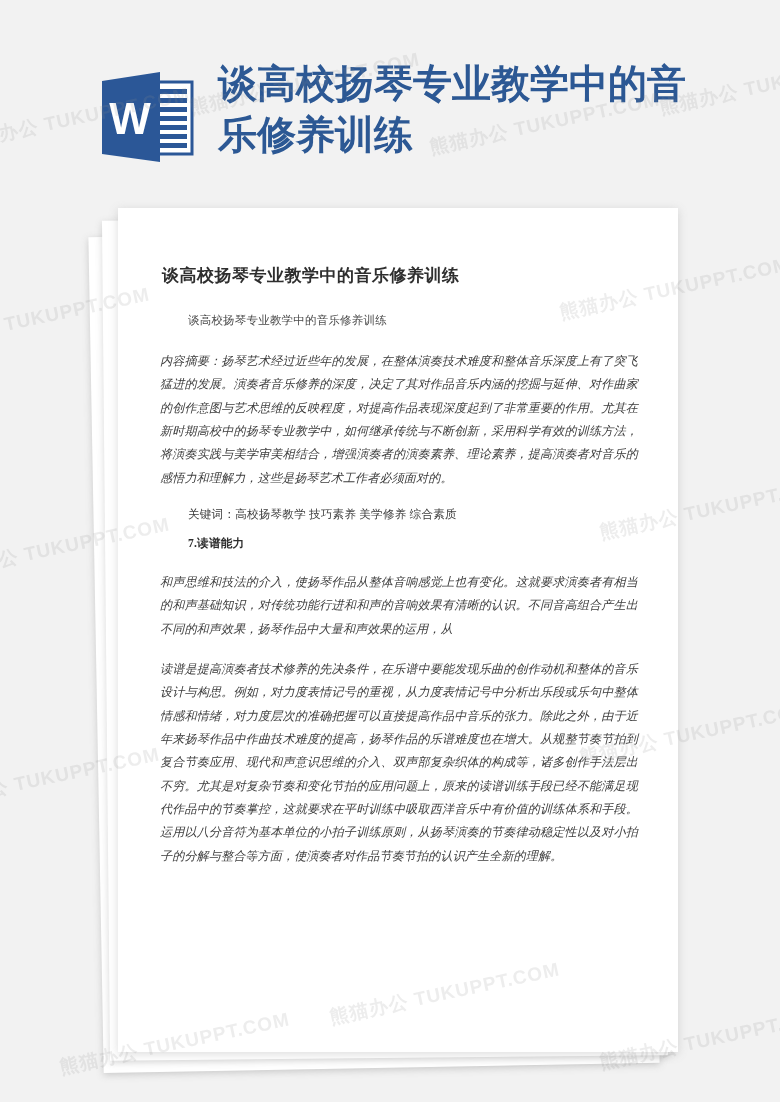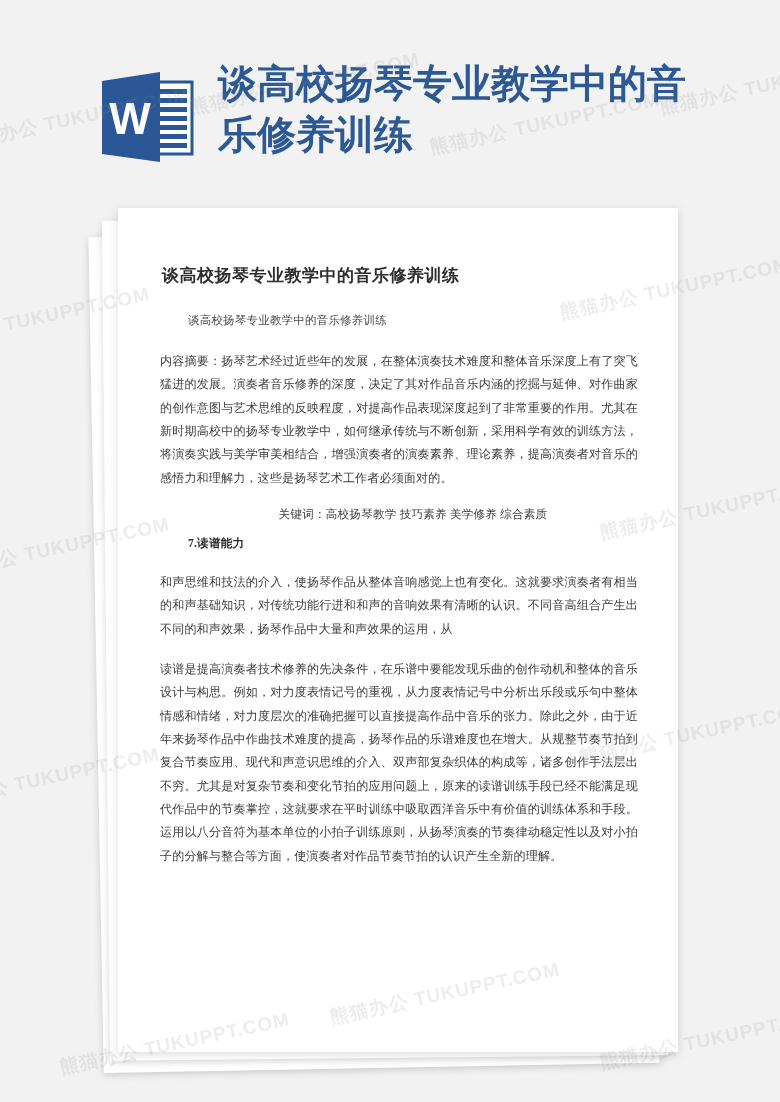--- a/index.html
+++ b/index.html
@@ -131,27 +131,27 @@
     margin: 0 0 22px 28px;
     letter-spacing: 0.2px;
   }
   .doc-para {
     font-size: 12.1px;
     line-height: 1.93;
     color: #3d3d3d;
     text-align: justify;
     margin: 0 0 17px 0;
     letter-spacing: 0.1px;
+    font-style: italic;
   }
   .doc-keywords {
     font-size: 11.6px;
     color: #3d3d3d;
     margin: 0 0 14px 28px;
     letter-spacing: 0.2px;
-    text-align: center;
   }
   .doc-h2 {
     font-size: 12.4px;
     font-weight: bold;
     color: #2e2e2e;
     margin: 0 0 22px 24px;
     letter-spacing: 0.4px;
   }
   .doc-h3 {
     font-size: 11.6px;

